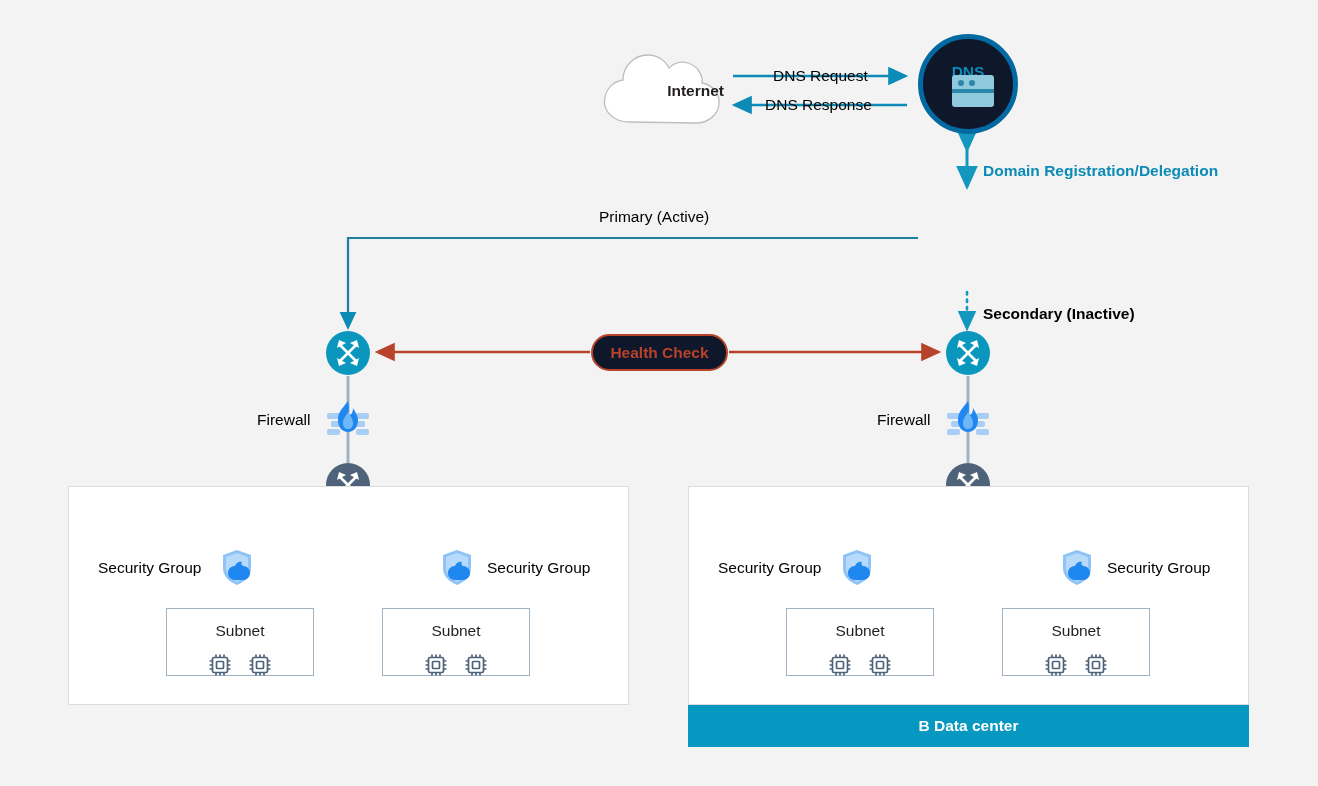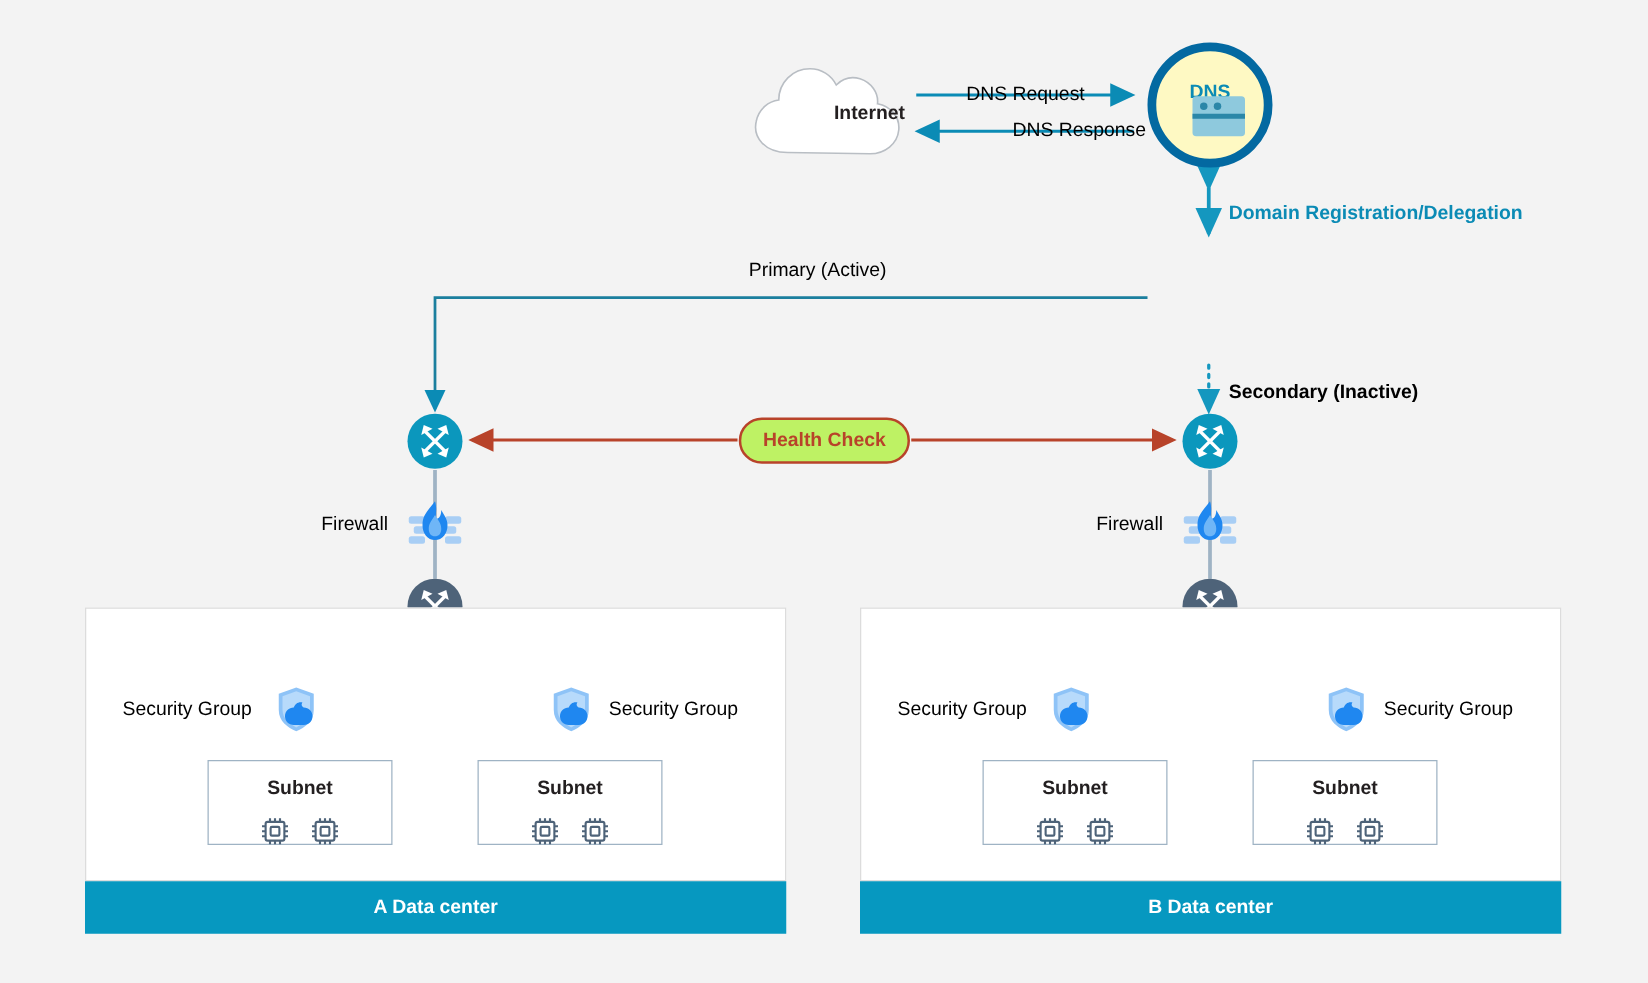--- a/index.html
+++ b/index.html
@@ -51,22 +51,22 @@
     text-align: right;
     font-size: 15.5px;
     font-weight: bold;
     color: #231f20;
   }
 
   
   .circ-node {
     position: absolute;
     border-radius: 50%;
-    background: #fef9c3;
-    border: 7px solid #0369a1;
+    background: #0f172a;
+    border: 5px solid #0369a1;
     box-sizing: border-box;
   }
   .node-title {
     position: absolute;
     width: 100%;
     text-align: center;
     font-size: 15.5px;
     font-weight: bold;
     color: #0b8bb5;
     line-height: 1;
@@ -124,21 +124,20 @@
     justify-content: center;
     box-sizing: border-box;
   }
 
   
   .subnet-box {
     position: absolute;
     border: 1px solid #9fb3c4;
     background: #ffffff;
     box-sizing: border-box;
-    font-weight: bold;
   }
   .subnet-title {
     position: absolute;
     width: 100%;
     top: 13px;
     text-align: center;
     font-size: 15.5px;
     color: #231f20;
   }
   .chip-row {
@@ -149,21 +148,21 @@
     justify-content: center;
     gap: 16px;
   }
 
   
   .sg { position: absolute; width: 38px; height: 40px; }
 
   
   .hc-pill {
     position: absolute;
-    background: #bef264;
+    background: #0f172a;
     border: 2px solid #b8432a;
     border-radius: 24px;
     color: #b8432a;
     font-size: 15.5px;
     font-weight: bold;
     display: flex;
     align-items: center;
     justify-content: center;
     box-sizing: border-box;
   }
@@ -234,21 +233,21 @@
   <div class="circ-node" style="left:918px; top:34px; width:100px; height:100px;">
     <div class="node-title" style="top:25px;">DNS</div>
     <div class="dns-card">
       <div class="dns-dot" style="left:6px;"></div>
       <div class="dns-dot" style="left:17px;"></div>
       <div class="dns-bar"></div>
     </div>
   </div>
 
   <div class="lbl" style="left:773px; top:68px;">DNS Request</div>
-  <div class="lbl" style="left:765px; top:97px;margin-left:45px;">DNS Response</div>
+  <div class="lbl" style="left:765px; top:97px;">DNS Response</div>
   <div class="lbl-teal" style="left:983px; top:163px;">Domain Registration/Delegation</div>
 
 
   <div class="lbl" style="left:599px; top:209px;">Primary (Active)</div>
   <div class="lbl" style="left:983px; top:306px;font-weight:bold;">Secondary (Inactive)</div>
 
   <div class="hc-pill" style="left:591px; top:334px; width:137px; height:37px;">Health Check</div>
 
   <div class="router teal" style="left:326px; top:331px;">
     <svg width="44" height="44" viewBox="0 0 44 44">
@@ -368,21 +367,20 @@
           <rect x="8.5" y="8.5" width="7" height="7" rx="1"></rect>
           <path d="M8,4.5 L8,1.6 M12,4.5 L12,1.6 M16,4.5 L16,1.6"></path>
           <path d="M8,19.5 L8,22.4 M12,19.5 L12,22.4 M16,19.5 L16,22.4"></path>
           <path d="M4.5,8 L1.6,8 M4.5,12 L1.6,12 M4.5,16 L1.6,16"></path>
           <path d="M19.5,8 L22.4,8 M19.5,12 L22.4,12 M19.5,16 L22.4,16"></path>
         </g>
       </svg>
     </div>
   </div>
 
-  <div class="dc-banner" style="left:68px; top:705px; width:561px; height:42px;">A Data center</div>
 
   <div class="router teal" style="left:946px; top:331px;">
     <svg width="44" height="44" viewBox="0 0 44 44">
       <g stroke="#ffffff" stroke-width="2.6" stroke-linecap="round" fill="none">
         <path d="M14,14 L21,21"></path>
           <path d="M30,30 L23,23"></path>
         <path d="M30,14 L23,21"></path>
           <path d="M14,30 L21,23"></path>
       </g>
       <g fill="#ffffff">

